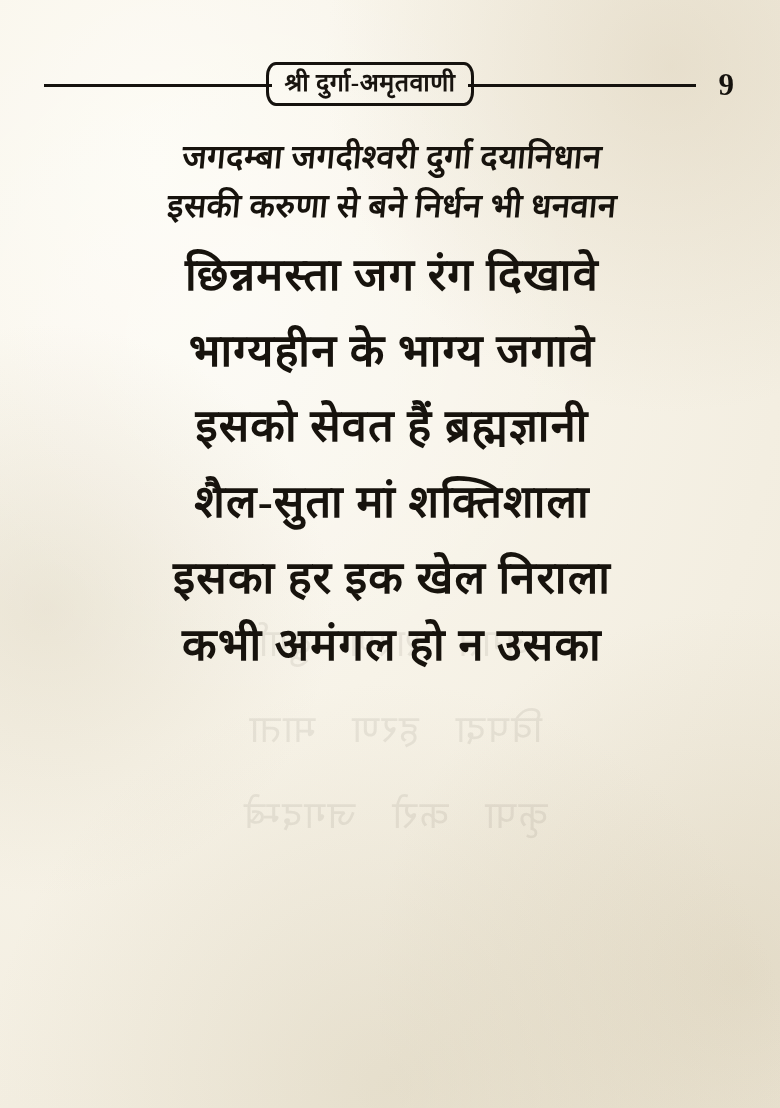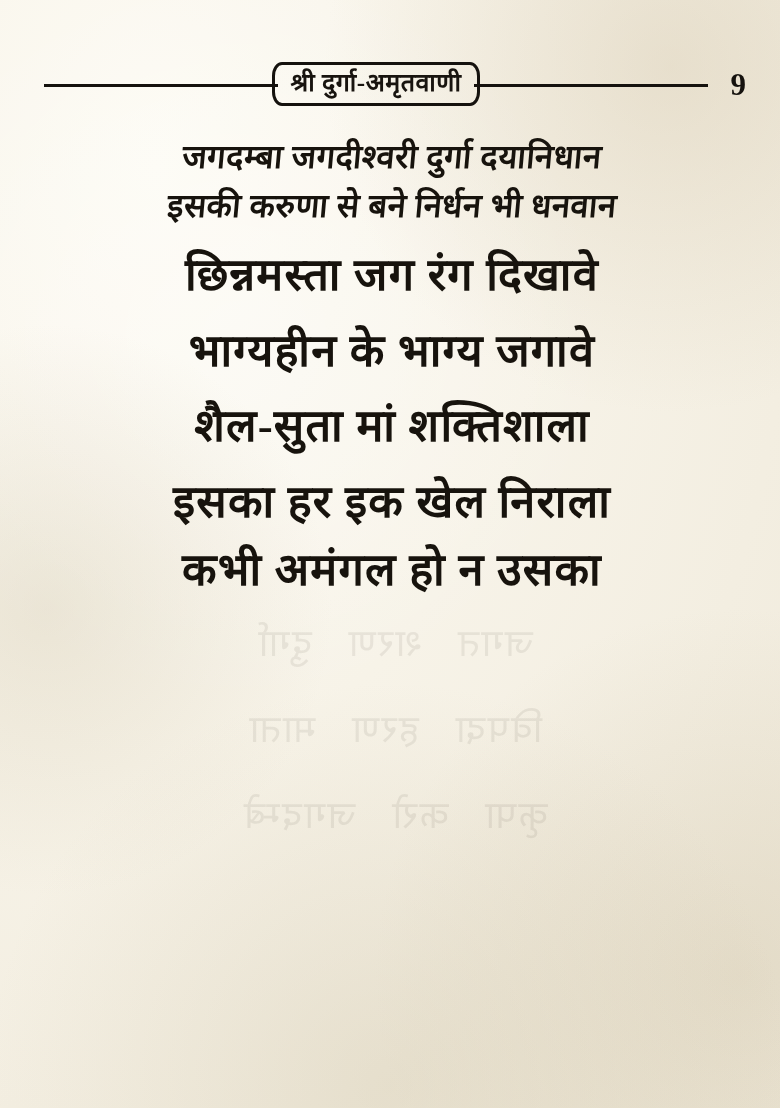--- a/index.html
+++ b/index.html
@@ -55,21 +55,21 @@
     filter: blur(0.6px);
     white-space: pre-wrap;
     text-align: center;
   }
 
   
   .header {
     position: absolute;
     top: 52px;
     left: 0;
-    right: 0;
+    right: 12px;
     height: 64px;
     display: flex;
     align-items: center;
     padding: 0 34px 0 44px;
     box-sizing: border-box;
   }
   .rule {
     flex: 1 1 auto;
     height: 0;
     border-top: 3px solid #15120e;
@@ -165,18 +165,19 @@
     </div>
     <div class="rule right"></div>
     <div class="page-number">9</div>
   </div>
 
   <div class="verse-body">
     <div class="verse-line doha">जगदम्बा जगदीश्वरी दुर्गा दयानिधान</div>
     <div class="verse-line doha">इसकी करुणा से बने निर्धन भी धनवान</div>
     <div class="verse-line main">छिन्नमस्ता जग रंग दिखावे</div>
     <div class="verse-line main">भाग्यहीन के भाग्य जगावे</div>
+    <div class="verse-line main">इसको सेवत हैं ब्रह्मज्ञानी</div>
     <div class="verse-line main">शैल-सुता मां शक्तिशाला</div>
     <div class="verse-line main">इसका हर इक खेल निराला</div>
     <div class="verse-line main tight">कभी अमंगल हो न उसका</div>
   </div>
 
 </div>
 
 </body></html>

